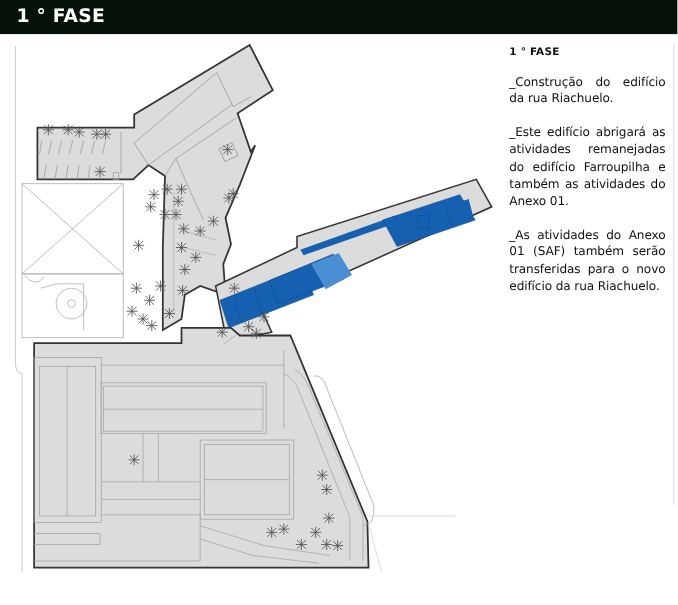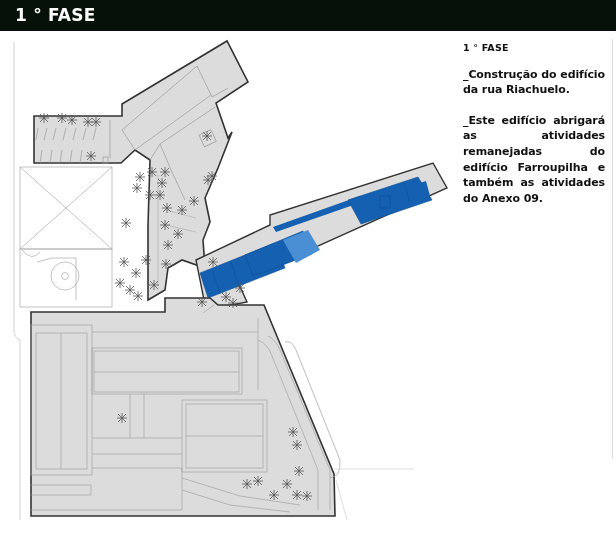--- a/index.html
+++ b/index.html
@@ -2,21 +2,21 @@
 <html><head>
 <meta charset="utf-8">
 <style>
   html,body{margin:0;padding:0;background:#fff;}
   body{width:616px;height:550px;position:relative;overflow:hidden;font-family:"DejaVu Sans","Liberation Sans",sans-serif;}
   .header{position:absolute;left:0;top:0;width:616px;height:31px;background:#061208;}
   .header-title{position:absolute;left:15px;top:5px;color:#fff;font-weight:bold;font-size:17px;letter-spacing:0.2px;}
   .plan{position:absolute;left:0;top:31px;width:450px;height:519px;}
   .side{position:absolute;left:463px;top:40px;width:142px;color:#111;font-size:11.2px;line-height:15.6px;}
   .side-heading{font-size:9.5px;font-weight:bold;margin-bottom:11px;letter-spacing:0.2px;}
-  .para{text-align:justify;margin:0 0 15px 0;font-weight:bold;font-size:11px;letter-spacing:-0.1px;}
+  .para{text-align:justify;margin:0 0 15px 0;font-weight:normal;font-size:11px;letter-spacing:-0.1px;}
   .rule{position:absolute;left:612px;top:39px;width:1px;height:420px;background:#ddd;}
 </style>
 </head>
 <body>
 
 <div class="header">
   <div class="header-title">1 ° FASE</div>
 </div>
 
 <div class="plan">
@@ -180,14 +180,15 @@
     <use href="#tree" x="307" y="496"></use>
   </g>
 </svg>
 </div>
 
 <div class="rule"></div>
 
 <div class="side">
   <div class="side-heading">1 ° FASE</div>
   <p class="para">_Construção do edifício da rua Riachuelo.</p>
-  <p class="para">_Este edifício abrigará as atividades remanejadas do edifício Farroupilha e também as atividades do Anexo 09.</p>
+  <p class="para">_Este edifício abrigará as atividades remanejadas do edifício Farroupilha e também as atividades do Anexo 01.</p>
+  <p class="para">_As atividades do Anexo 01 (SAF) também serão transferidas para o novo edifício da rua Riachuelo.</p>
 </div>
 
 </body></html>

